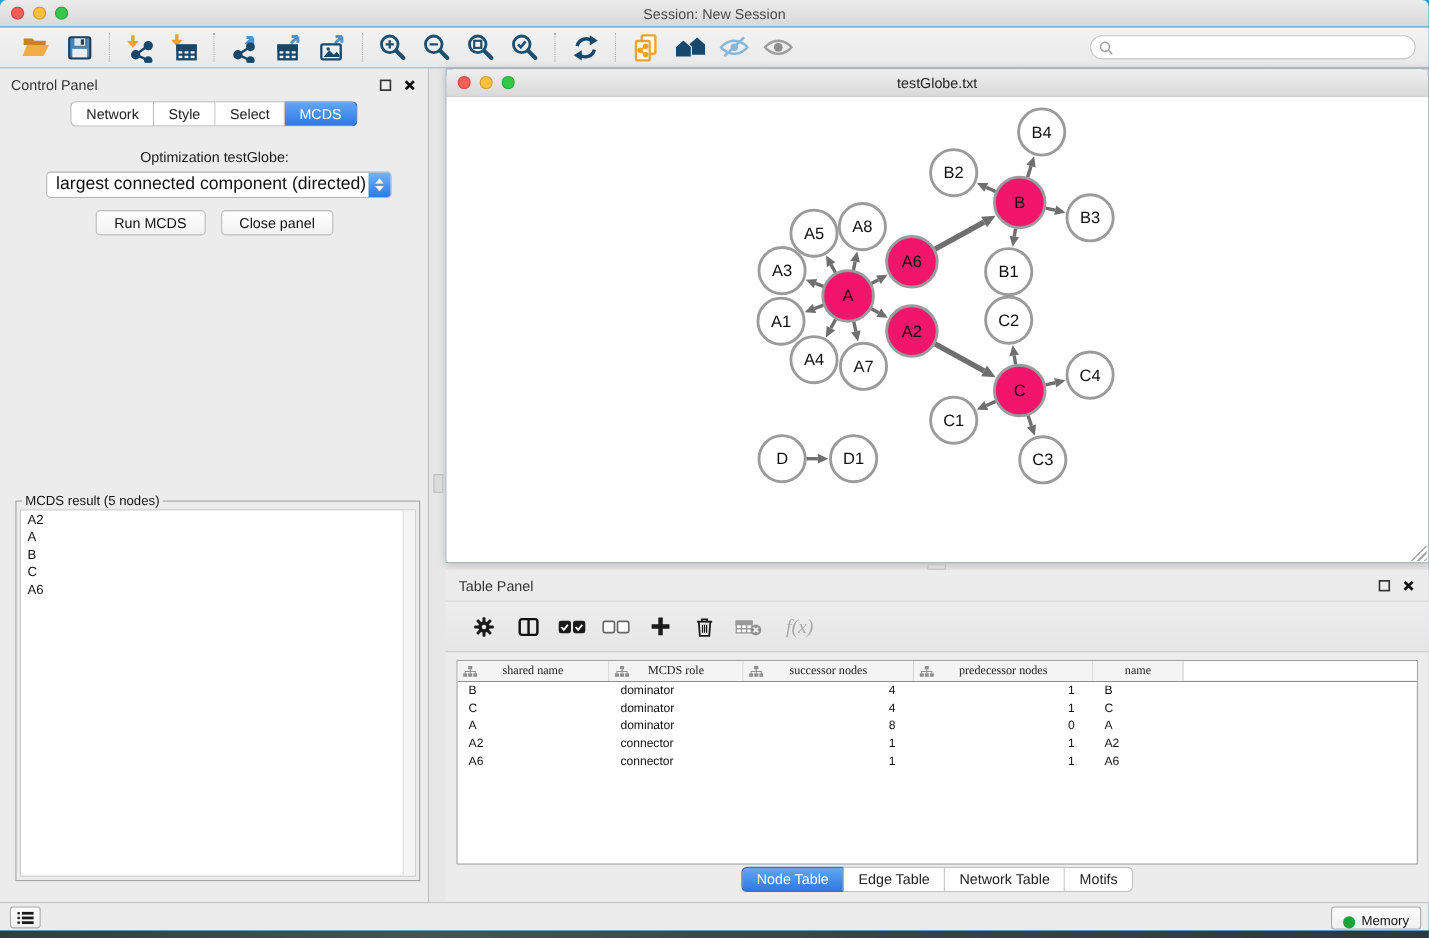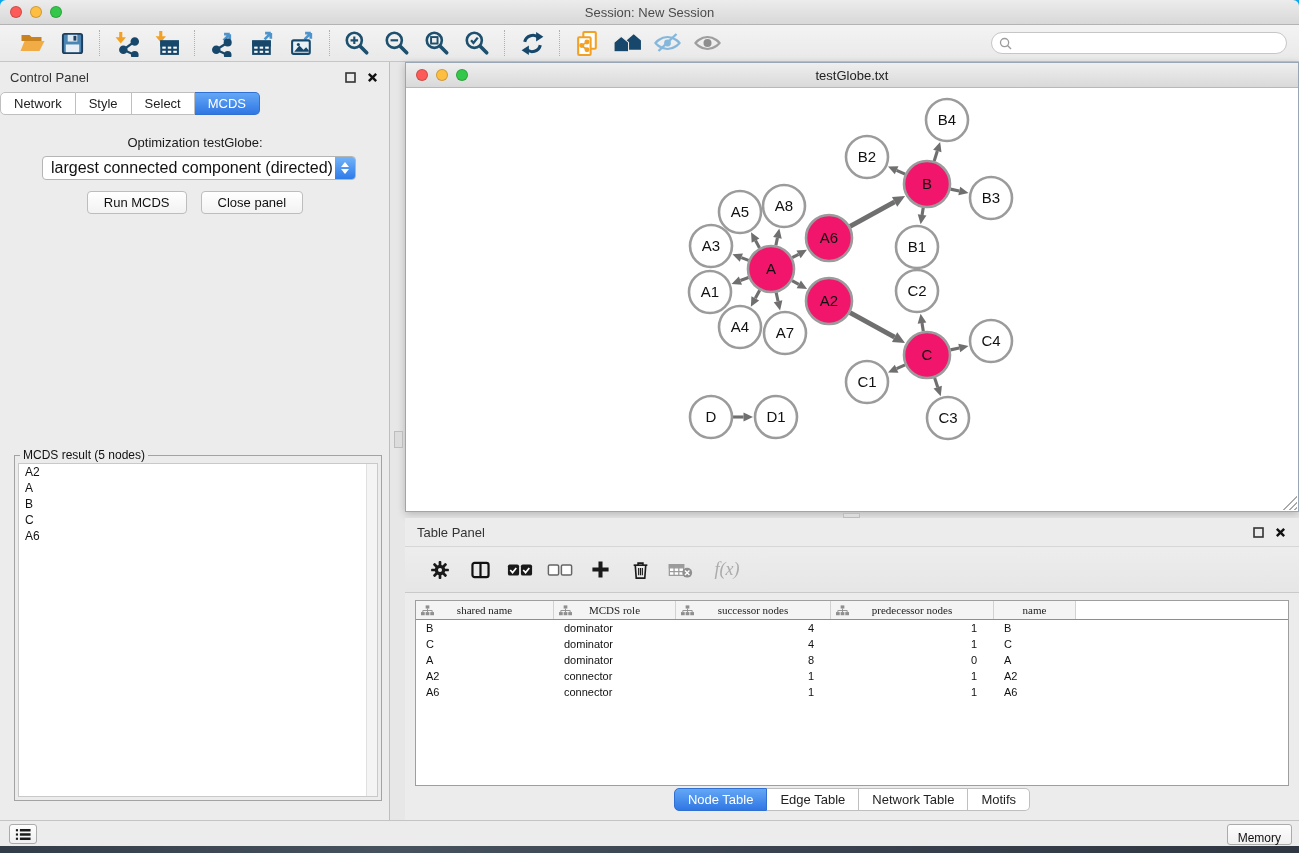--- a/index.html
+++ b/index.html
@@ -27,21 +27,21 @@
   .searchbox input { border:none; outline:none; flex:1; font-size:12px; background:transparent; padding-left:5px; font-family:"Liberation Sans",sans-serif;}
 
   
   .control-panel { position:absolute; left:0; top:62px; width:390px; height:758px;
     background:#ECECEC; border-right:1px solid #BEBEBE; }
   .panel-header { height:30px; display:flex; align-items:center; padding:0 10px; }
   .panel-header .ph-title { font-size:13px; color:#333; }
   .panel-btns { margin-left:auto; display:flex; gap:9px; align-items:center; }
   .float-btn, .close-btn { width:13px; height:13px; display:flex; align-items:center; justify-content:center; cursor:pointer; }
 
-  .seg-tabs { display:flex; justify-content:flex-start; }
+  .seg-tabs { display:flex; justify-content:center; }
   .seg-tab { font-size:13px; color:#222; background:#FFF; border:1px solid #BFBFBF; border-left:none;
     padding:3px 13px; cursor:pointer; }
   .seg-tab:first-child { border-left:1px solid #BFBFBF; border-radius:5px 0 0 5px; }
   .seg-tab:last-child { border-radius:0 5px 5px 0; }
   .seg-tab.active { background:linear-gradient(#63A7F5,#3077E4); border-color:#3070D0; color:#fff; }
 
   .opt-label { position:absolute; left:0; width:390px; top:73px; text-align:center; font-size:13px; color:#1a1a1a; }
   .combo { position:absolute; left:42px; top:94px; width:314px; height:24px; background:#fff;
     border:1px solid #B5B5B5; border-radius:4px; display:flex; align-items:center; cursor:pointer; }
   .combo .combo-text { font-size:16px; color:#111; padding-left:8px; flex:1; white-space:nowrap; overflow:hidden;}
@@ -102,21 +102,21 @@
   .dt-cell.num { text-align:right; padding-right:17px; }
 
   .tp-tabs { position:absolute; left:0; top:270px; width:894px; display:flex; justify-content:center; }
 
   
   .statusbar { position:absolute; left:0; top:820px; width:1299px; height:26px; background:#ECECEC;
     border-top:1px solid #C4C4C4; }
   .sb-left-btn { position:absolute; left:9px; top:3px; width:28px; height:20px; background:linear-gradient(#FDFDFD,#F0F0F0);
     border:1px solid #ABABAB; border-radius:3px; display:flex; align-items:center; justify-content:center; cursor:pointer;}
   .memory-btn { position:absolute; right:7px; top:3px; height:21px; background:linear-gradient(#FDFDFD,#F0F0F0);
-    border:1px solid #ABABAB; border-radius:3px; display:flex; align-items:flex-start; gap:6px; padding:0 10px; cursor:pointer;flex-direction:column;}
+    border:1px solid #ABABAB; border-radius:3px; display:flex; align-items:flex-end; gap:6px; padding:0 10px; cursor:pointer;}
   .memory-dot { width:11px; height:11px; border-radius:50%; background:#1CA23C; }
   .memory-btn span { font-size:12px; color:#111; }
   .desk-strip { position:absolute; left:0; top:846px; width:1299px; height:7px;
     background:linear-gradient(90deg,#323C48,#46525E 30%,#39424E 60%,#2E3742); }
 </style>
 </head>
 <body>
 
 <div class="app">
 

